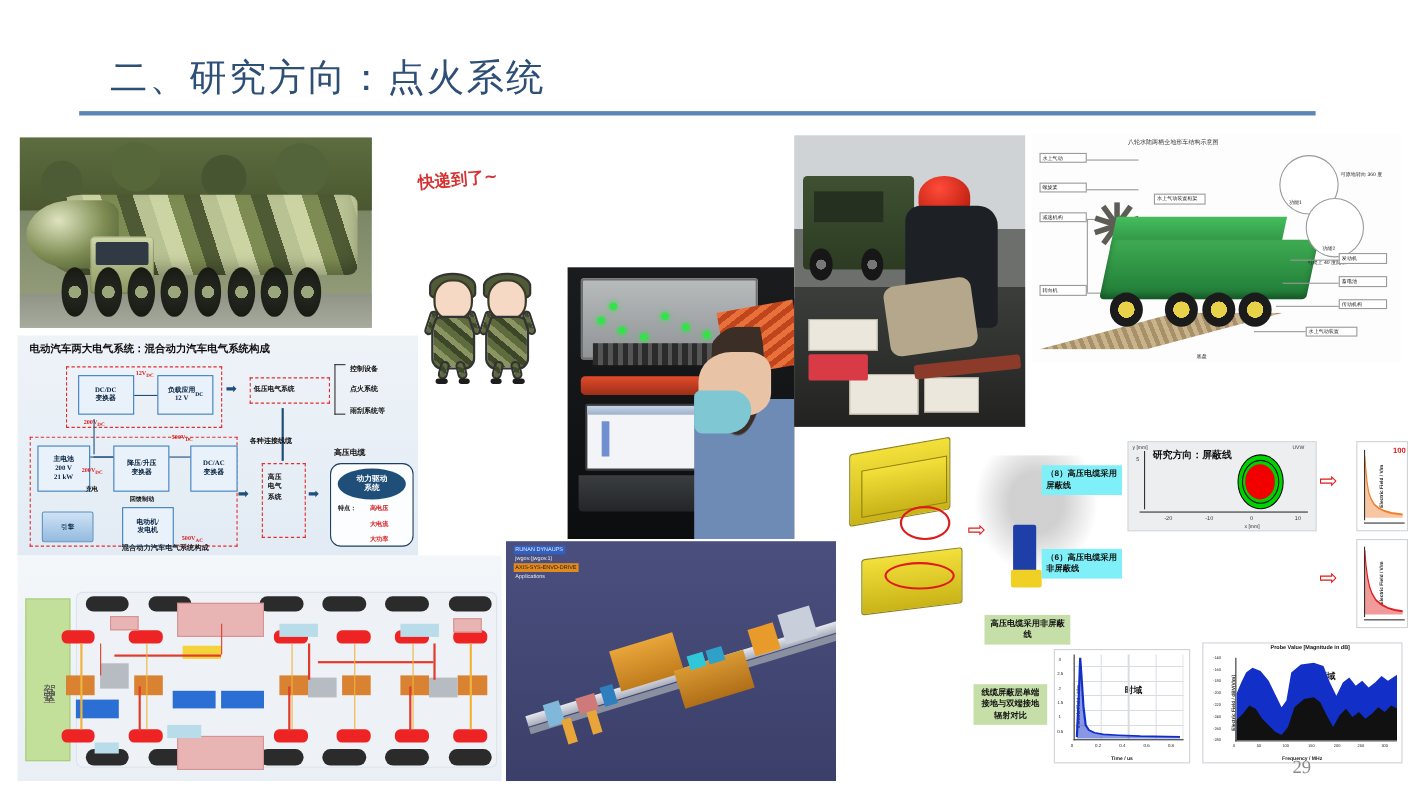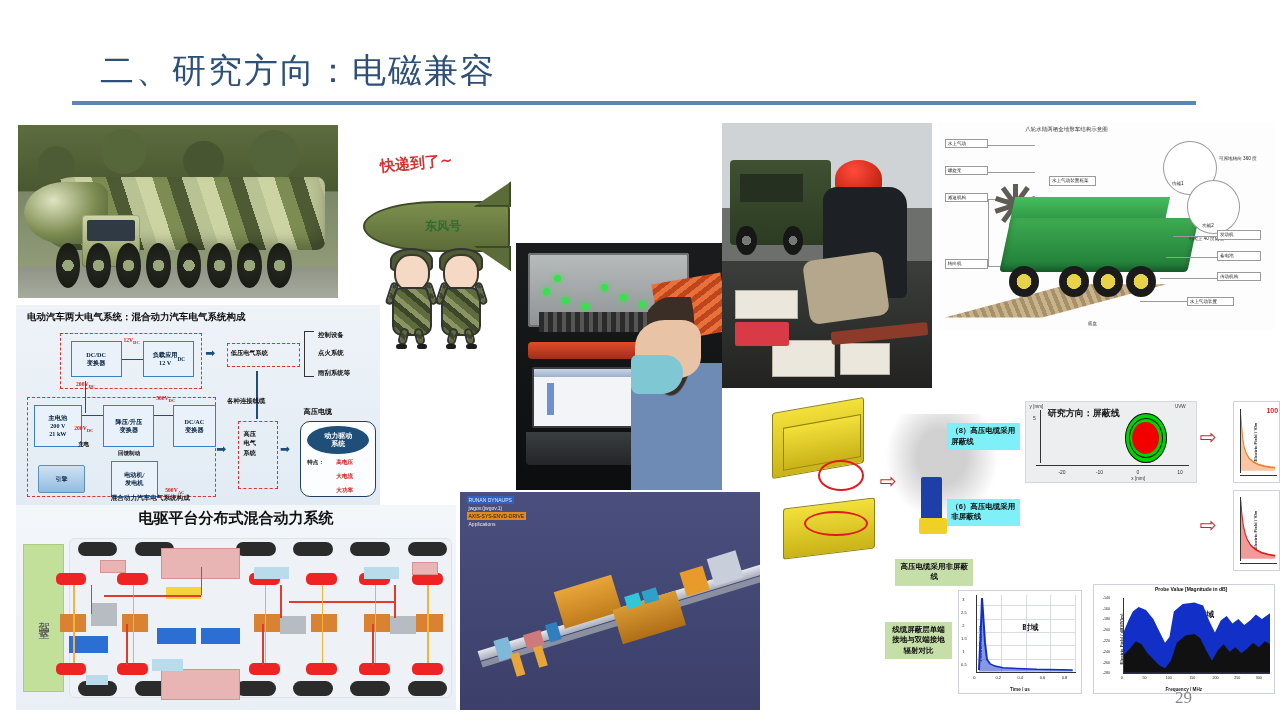--- a/index.html
+++ b/index.html
@@ -257,21 +257,21 @@
         background: radial-gradient(ellipse at 50% 40%, rgba(170,170,170,.55) 0 30%, transparent 70%); }
 
   .pagenum { position:absolute; right:88px; bottom:12px; font-size:17px; color:#8a8a8a;
         font-family:"Liberation Serif", serif; }
 </style>
 </head>
 <body>
 
 <div class="slide">
 
-  <div class="title">二、研究方向：电磁兼容</div>
+  <div class="title">二、研究方向：点火系统</div>
   <div class="title-rule"></div>
 
   <div class="panel" id="tel">
     <div class="trees"></div>
     <div class="road"></div>
     <div class="body"></div>
     <div class="nose"></div>
     <div class="cab"></div>
     <div class="wheels">
       <i style="left:2%"></i>
@@ -280,25 +280,20 @@
         <i style="left:35%"></i>
       <i style="left:46%"></i>
         <i style="left:57%"></i>
         <i style="left:68%"></i>
         <i style="left:79%"></i>
     </div>
   </div>
 
   <div class="panel" id="cartoon">
     <div class="kuaidi">快递到了~</div>
-    <div class="rocket">
-      <div class="fin t"></div>
-      <div class="fin b"></div>
-      <div class="lbl">东风号</div>
-    </div>
     <div class="soldier a">
       <div class="helm"></div>
       <div class="head"></div>
       <div class="torso">
         <div class="arm l"></div>
         <div class="arm r"></div>
         <div class="leg l"></div>
         <div class="leg r"></div>
         <div class="boot l"></div>
         <div class="boot r"></div>
@@ -461,21 +456,20 @@
     <div class="oval" style="left:80%;top:60.5%;width:17%;height:14%;">动力驱动<br>系统</div>
     <div class="evlbl blk" style="left:80%;top:77%;color:#111;">特点：</div>
     <div class="evlbl red" style="left:88%;top:77%;">高电压</div>
     <div class="evlbl red" style="left:88%;top:84%;">大电流</div>
     <div class="evlbl red" style="left:88%;top:91%;">大功率</div>
 
     <div class="foot">混合动力汽车电气系统构成</div>
   </div>
 
   <div class="panel" id="hyb">
-    <div class="hd">电驱平台分布式混合动力系统</div>
     <div class="cab">
       <span>驾驶室</span>
     </div>
     <div class="plate"></div>
 
     <div class="tire" style="left:14%;top:18%;"></div>
     <div class="tire" style="left:27%;top:18%;"></div>
     <div class="tire" style="left:50%;top:18%;"></div>
     <div class="tire" style="left:63%;top:18%;"></div>
     <div class="tire" style="left:76%;top:18%;"></div>

